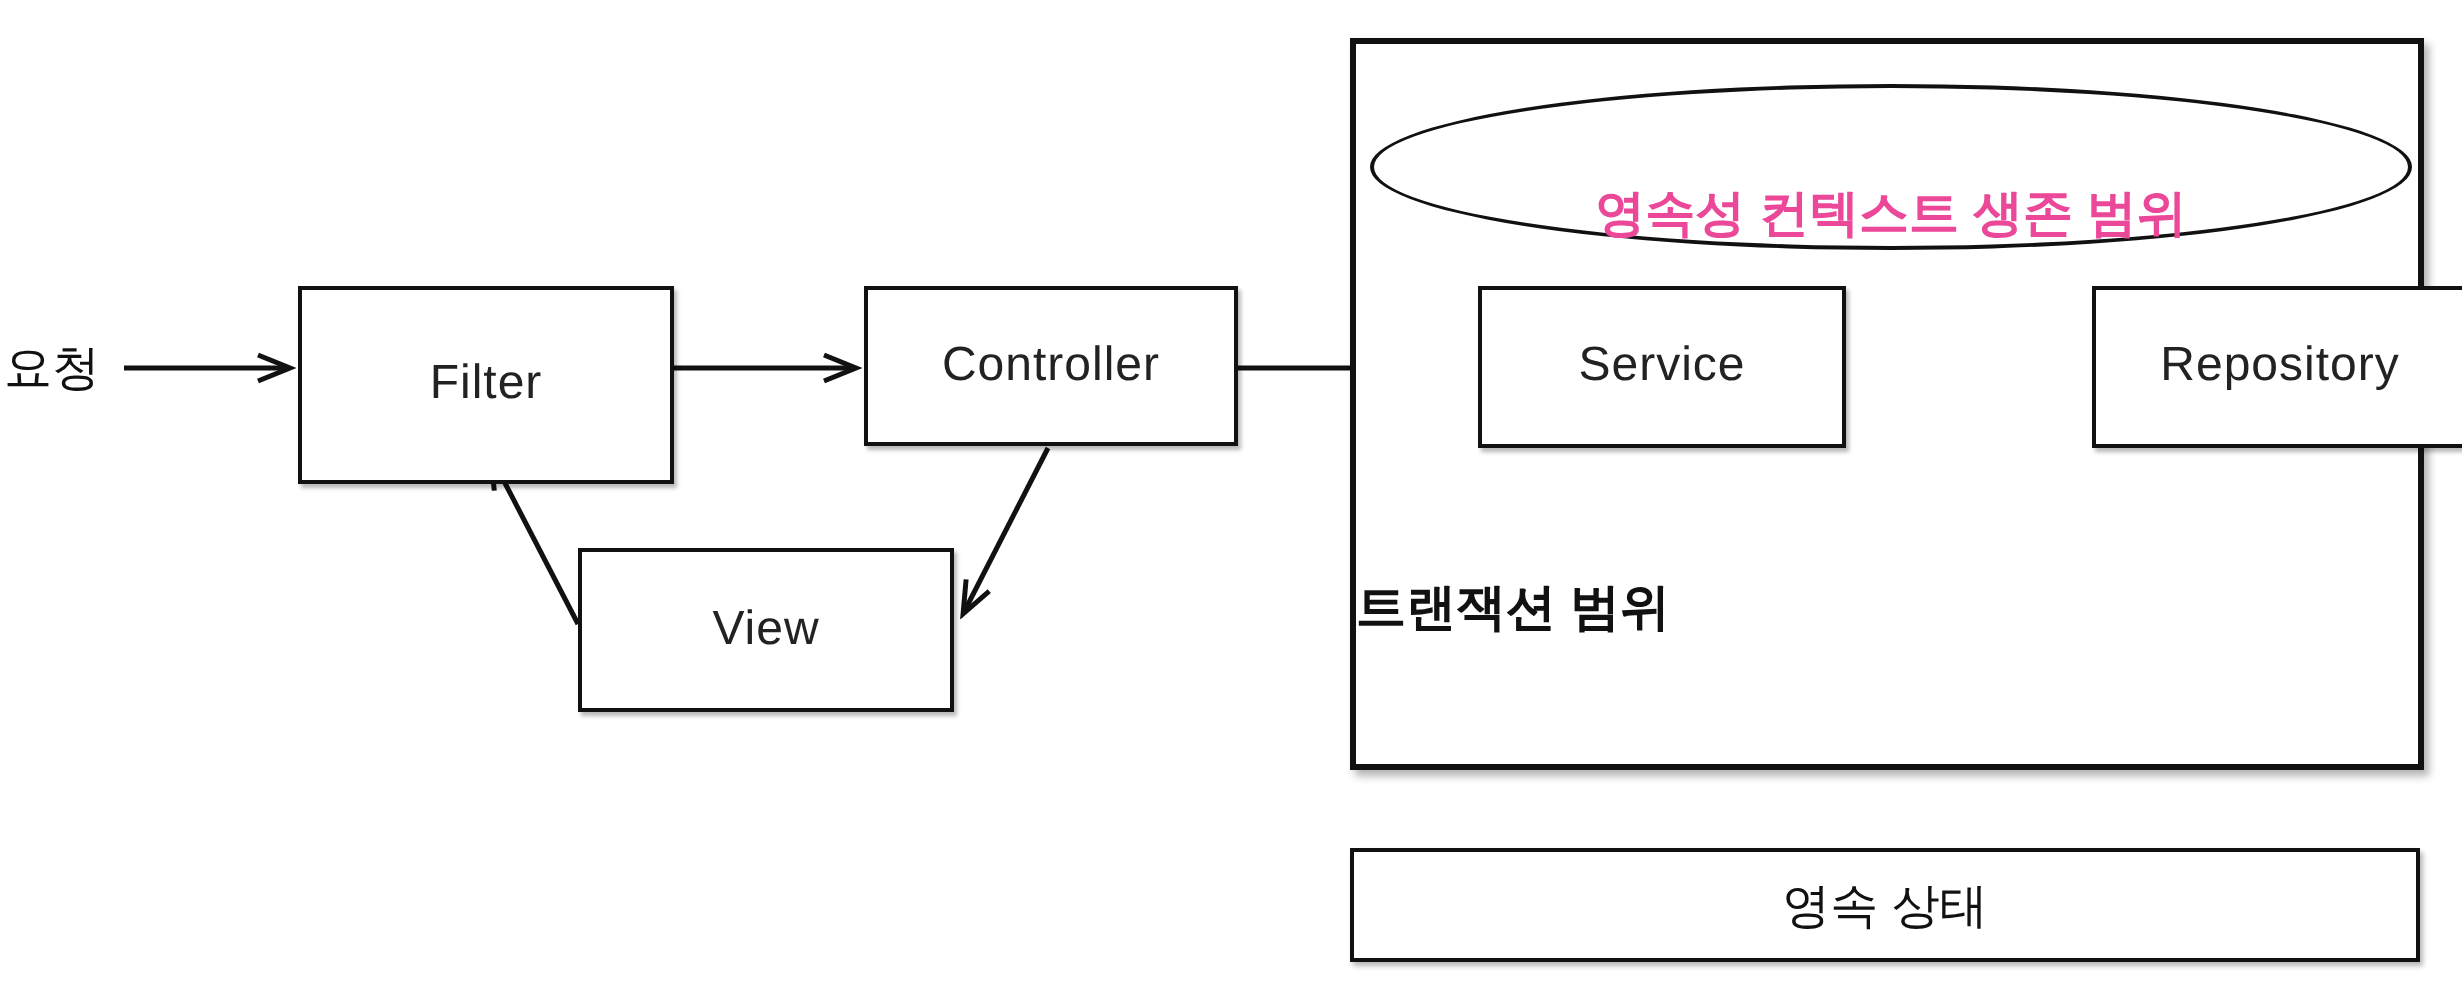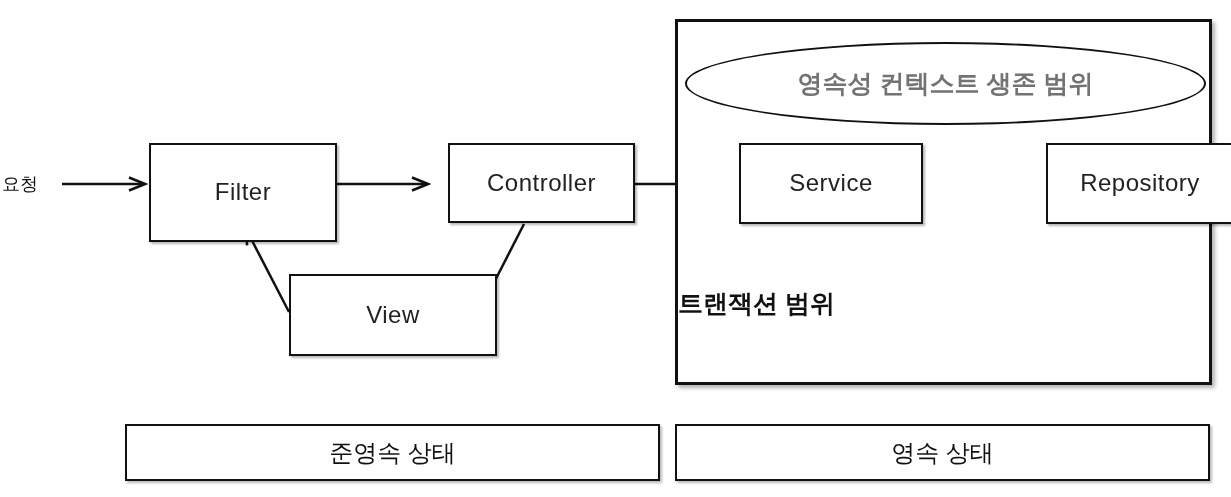--- a/index.html
+++ b/index.html
@@ -40,49 +40,49 @@
   }
   .free-label {
     position: absolute;
     color: #111111;
     display: flex;
     align-items: center;
   }
   #request-label {
     left: 2px; top: 168px;
     height: 32px;
-    font-size: 18px;
+    font-size: 24px;
   }
   #filter-box      { left: 149px; top: 143px; width: 188px; height: 99px; }
-  #controller-box  { left: 432px; top: 143px; width: 187px; height: 80px; margin-left: 16px; }
-  #view-box        { left: 289px; top: 274px; width: 208px; height: 82px; }
+  #controller-box  { left: 432px; top: 143px; width: 187px; height: 80px; }
+  #view-box        { left: 289px; top: 274px; width: 188px; height: 82px; }
   #service-box     { left: 719px; top: 143px; width: 184px; height: 81px; margin-left: 20px; }
   #repository-box  { left: 998px; top: 143px; width: 188px; height: 81px; margin-left: 48px; }
 
   #persistence-box {
     position: absolute;
     left: 675px; top: 19px;
     width: 537px; height: 366px;
     background: #ffffff;
     border: 3px solid #111111;
     box-shadow: 2.5px 3px 4px rgba(0,0,0,0.3);
     box-sizing: border-box;
   }
   #context-ellipse {
     position: absolute;
     left: 7px; top: 20px;
     width: 521px; height: 83px;
     border: 2.5px solid #111111;
     border-radius: 50%;
     display: flex;
-    align-items: center;
+    align-items: flex-end;
     justify-content: center;
     font-size: 25px;
     font-weight: 700;
-    color: #737373;
+    color: #ec4899;
     box-sizing: border-box;
   }
   #transaction-label {
     position: absolute;
     left: 0; top: 265px;
     width: 100%;
     text-align: left;
     font-size: 25px;
     font-weight: 700;
     color: #111111;
@@ -148,21 +148,18 @@
   </div>
 
   <div class="node" id="service-box">
     <span>Service</span>
   </div>
 
   <div class="node" id="repository-box">
     <span>Repository</span>
   </div>
 
-  <div class="state-box" id="detached-state-box">
-    <span>준영속 상태</span>
-  </div>
 
   <div class="state-box" id="persistent-state-box">
     <span>영속 상태</span>
   </div>
 
 </div>
 
 </body></html>

